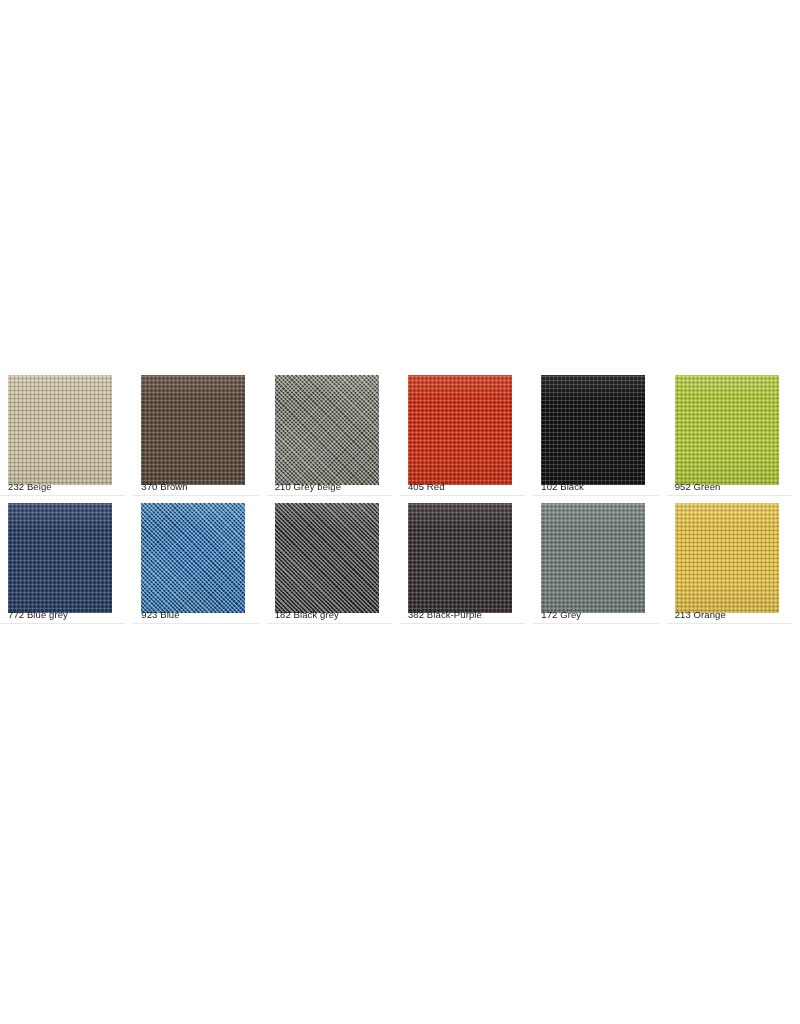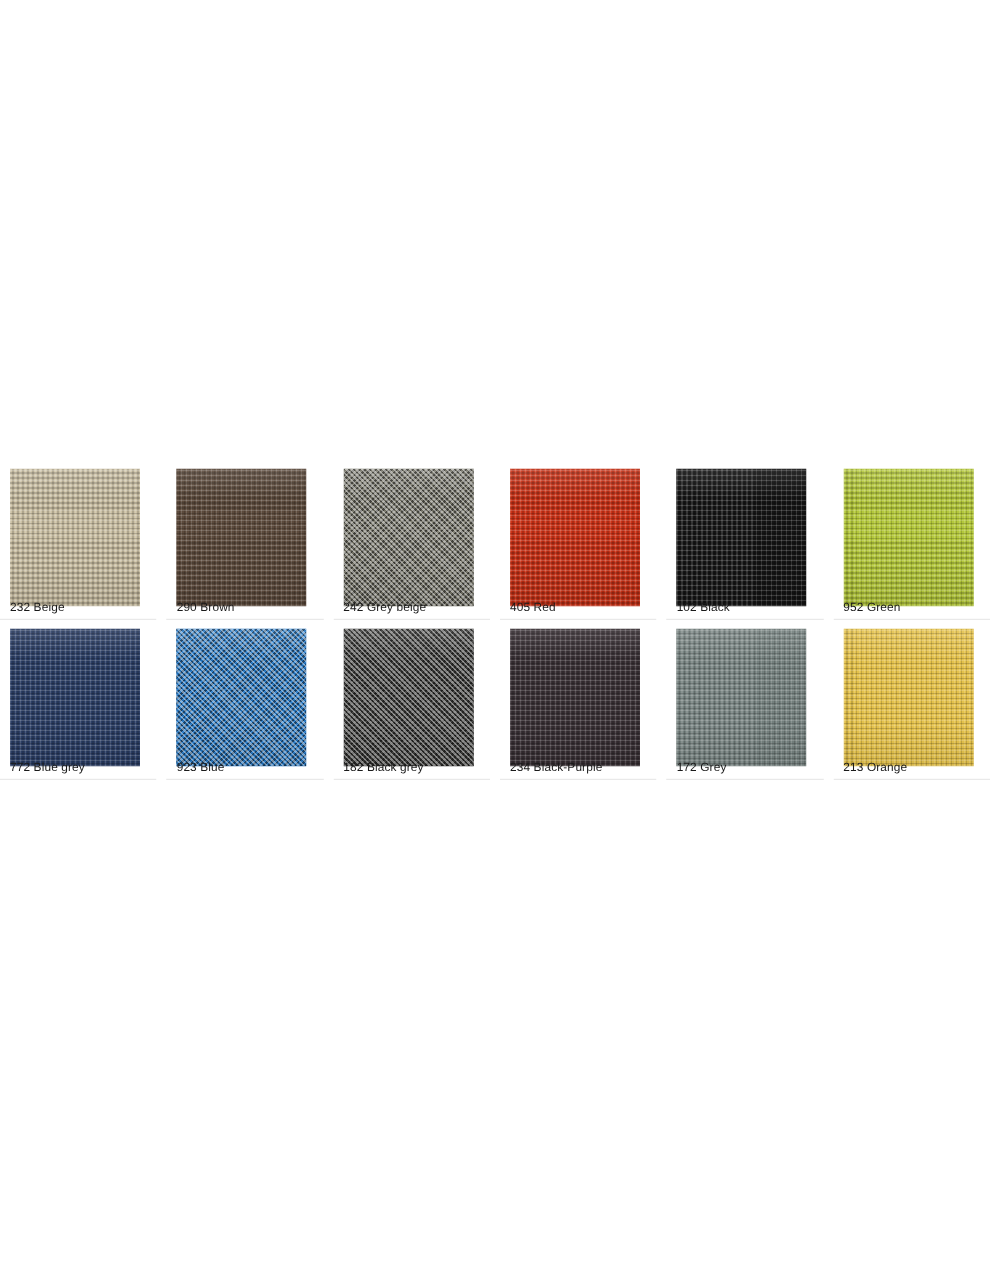--- a/index.html
+++ b/index.html
@@ -141,29 +141,29 @@
         <div class="sheen"></div>
       </div>
       <div class="swatch-label">232 Beige</div>
     </div>
 
     <div class="swatch-cell">
       <div class="swatch-chip" style="background-color: rgb(92, 74, 60);">
         <div class="weave"></div>
         <div class="sheen"></div>
       </div>
-      <div class="swatch-label">290 Brown</div>
+      <div class="swatch-label">370 Brown</div>
     </div>
 
     <div class="swatch-cell">
       <div class="swatch-chip speckle" style="background-color: rgb(124, 123, 110);">
         <div class="weave"></div>
         <div class="sheen"></div>
       </div>
-      <div class="swatch-label">242 Grey beige</div>
+      <div class="swatch-label">210 Grey beige</div>
     </div>
 
     <div class="swatch-cell">
       <div class="swatch-chip" style="background-color: rgb(204, 51, 23);">
         <div class="weave"></div>
         <div class="sheen"></div>
       </div>
       <div class="swatch-label">405 Red</div>
     </div>
 
@@ -207,21 +207,21 @@
         <div class="sheen"></div>
       </div>
       <div class="swatch-label">182 Black grey</div>
     </div>
 
     <div class="swatch-cell">
       <div class="swatch-chip" style="background-color: rgb(58, 49, 54);">
         <div class="weave"></div>
         <div class="sheen"></div>
       </div>
-      <div class="swatch-label">234 Black-Purple</div>
+      <div class="swatch-label">382 Black-Purple</div>
     </div>
 
     <div class="swatch-cell">
       <div class="swatch-chip" style="background-color: rgb(116, 128, 126);">
         <div class="weave"></div>
         <div class="sheen"></div>
       </div>
       <div class="swatch-label">172 Grey</div>
     </div>
 

